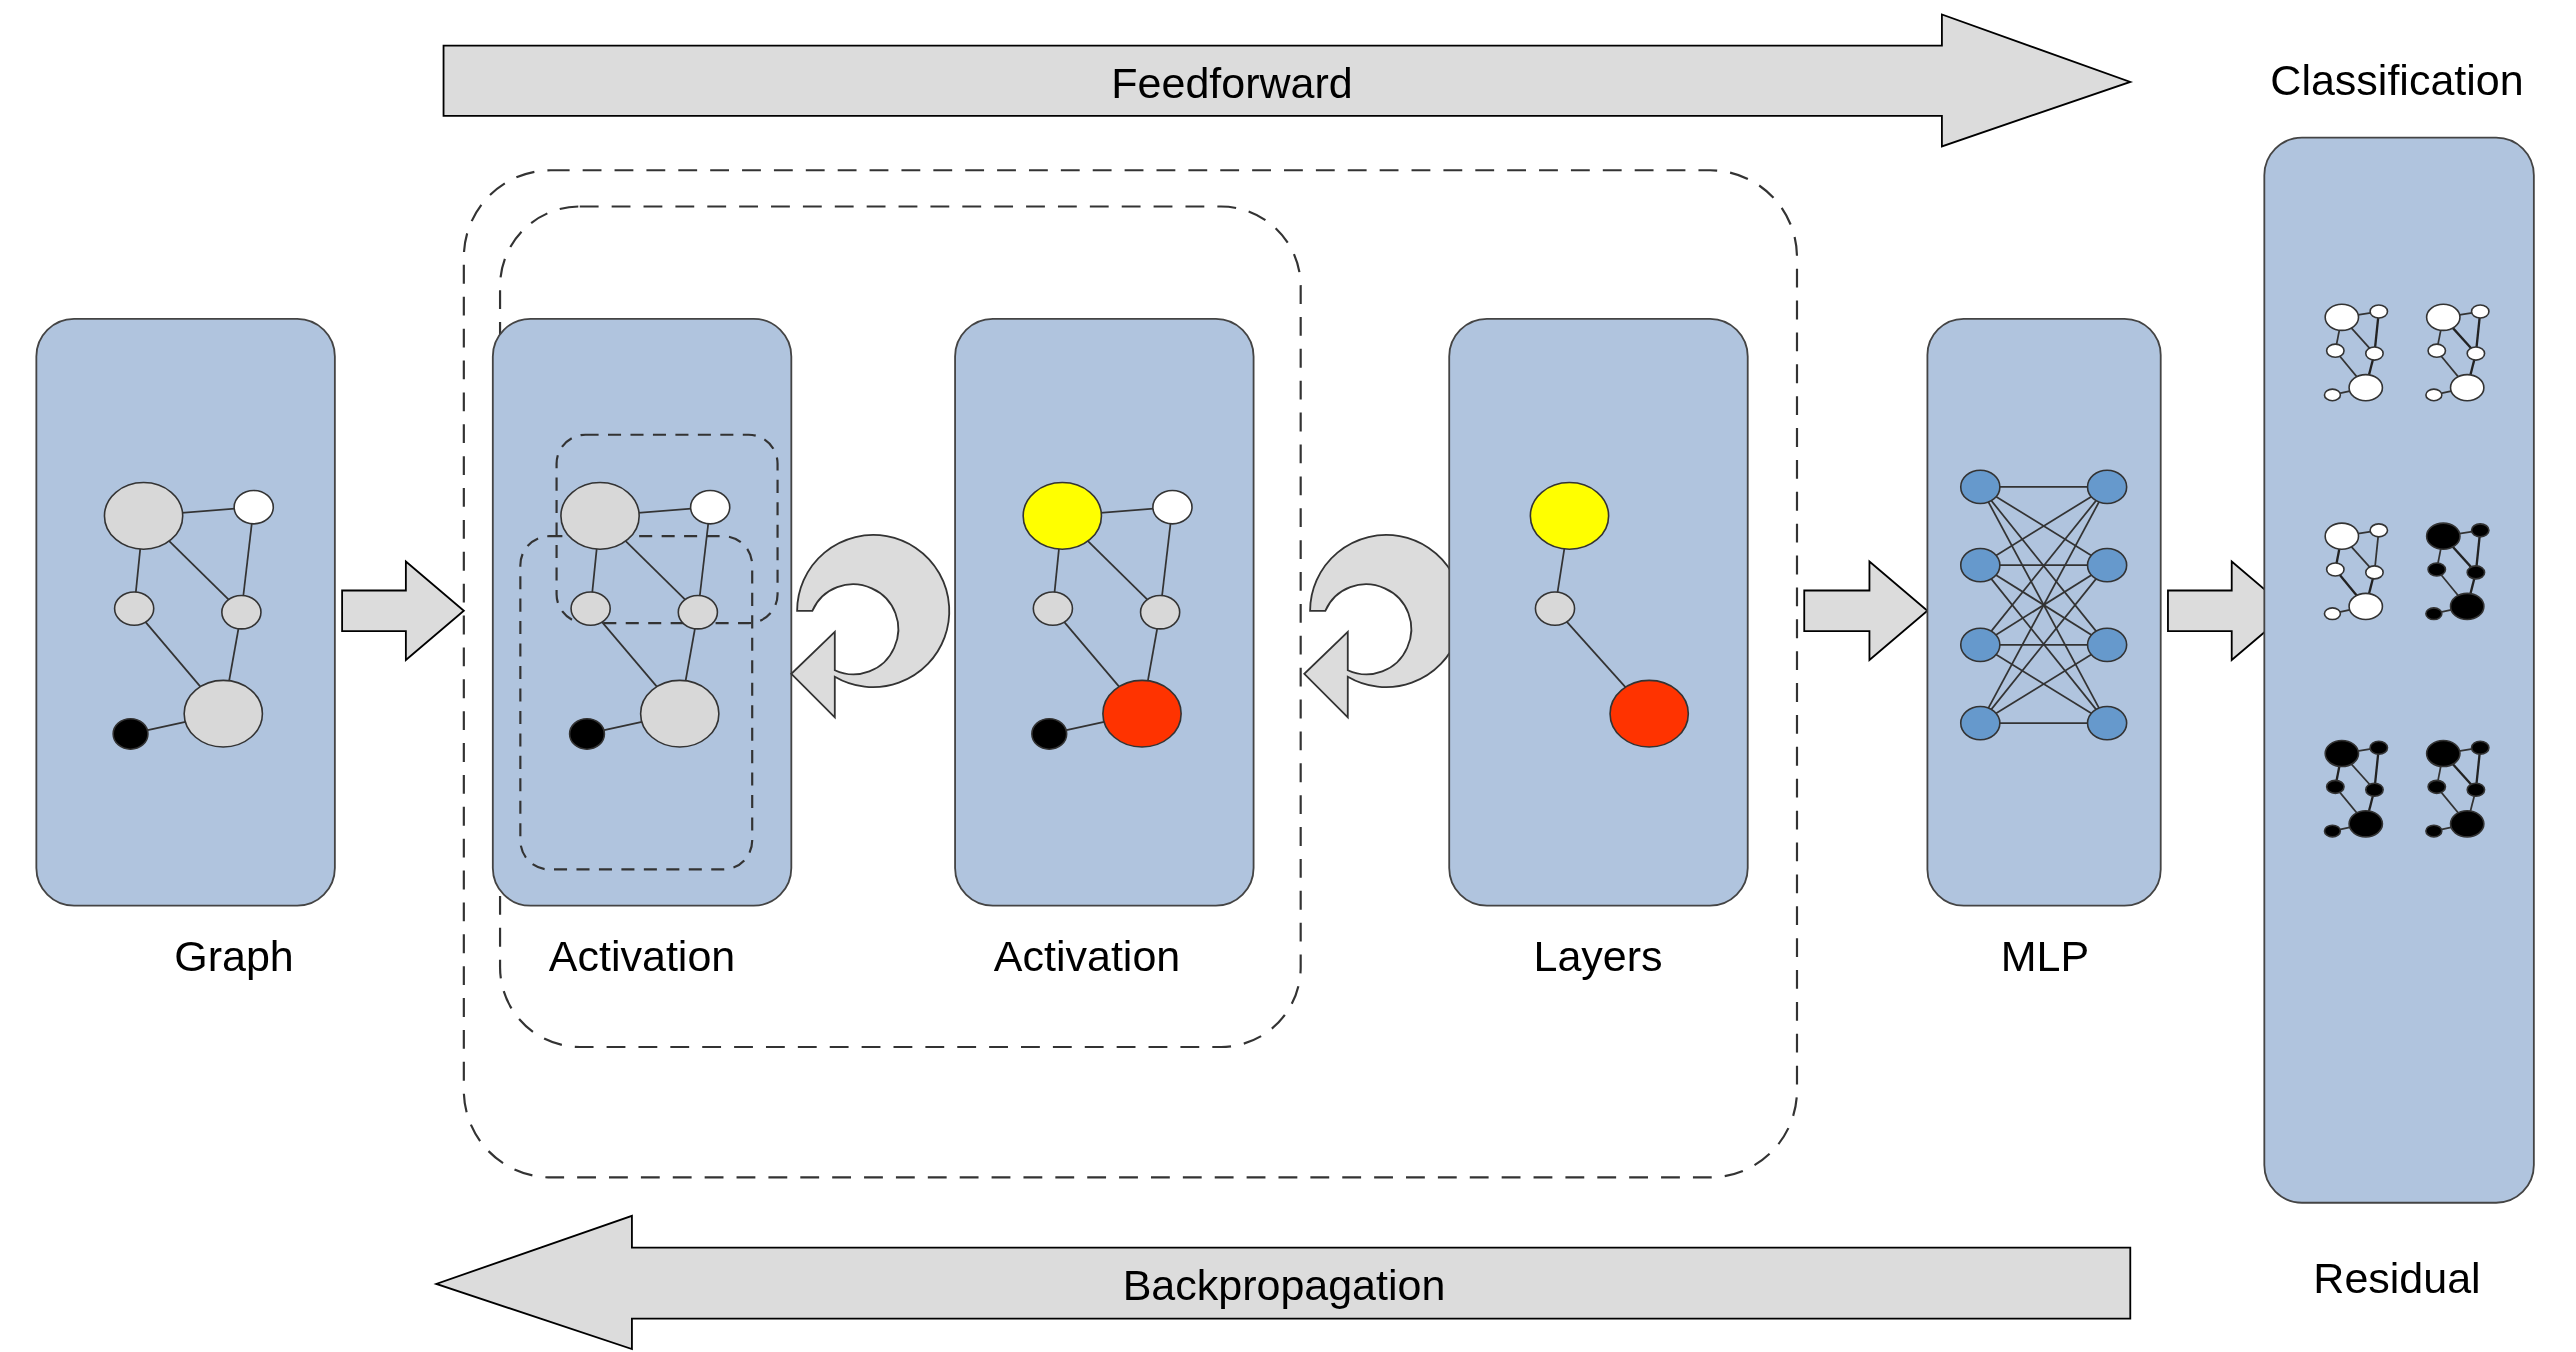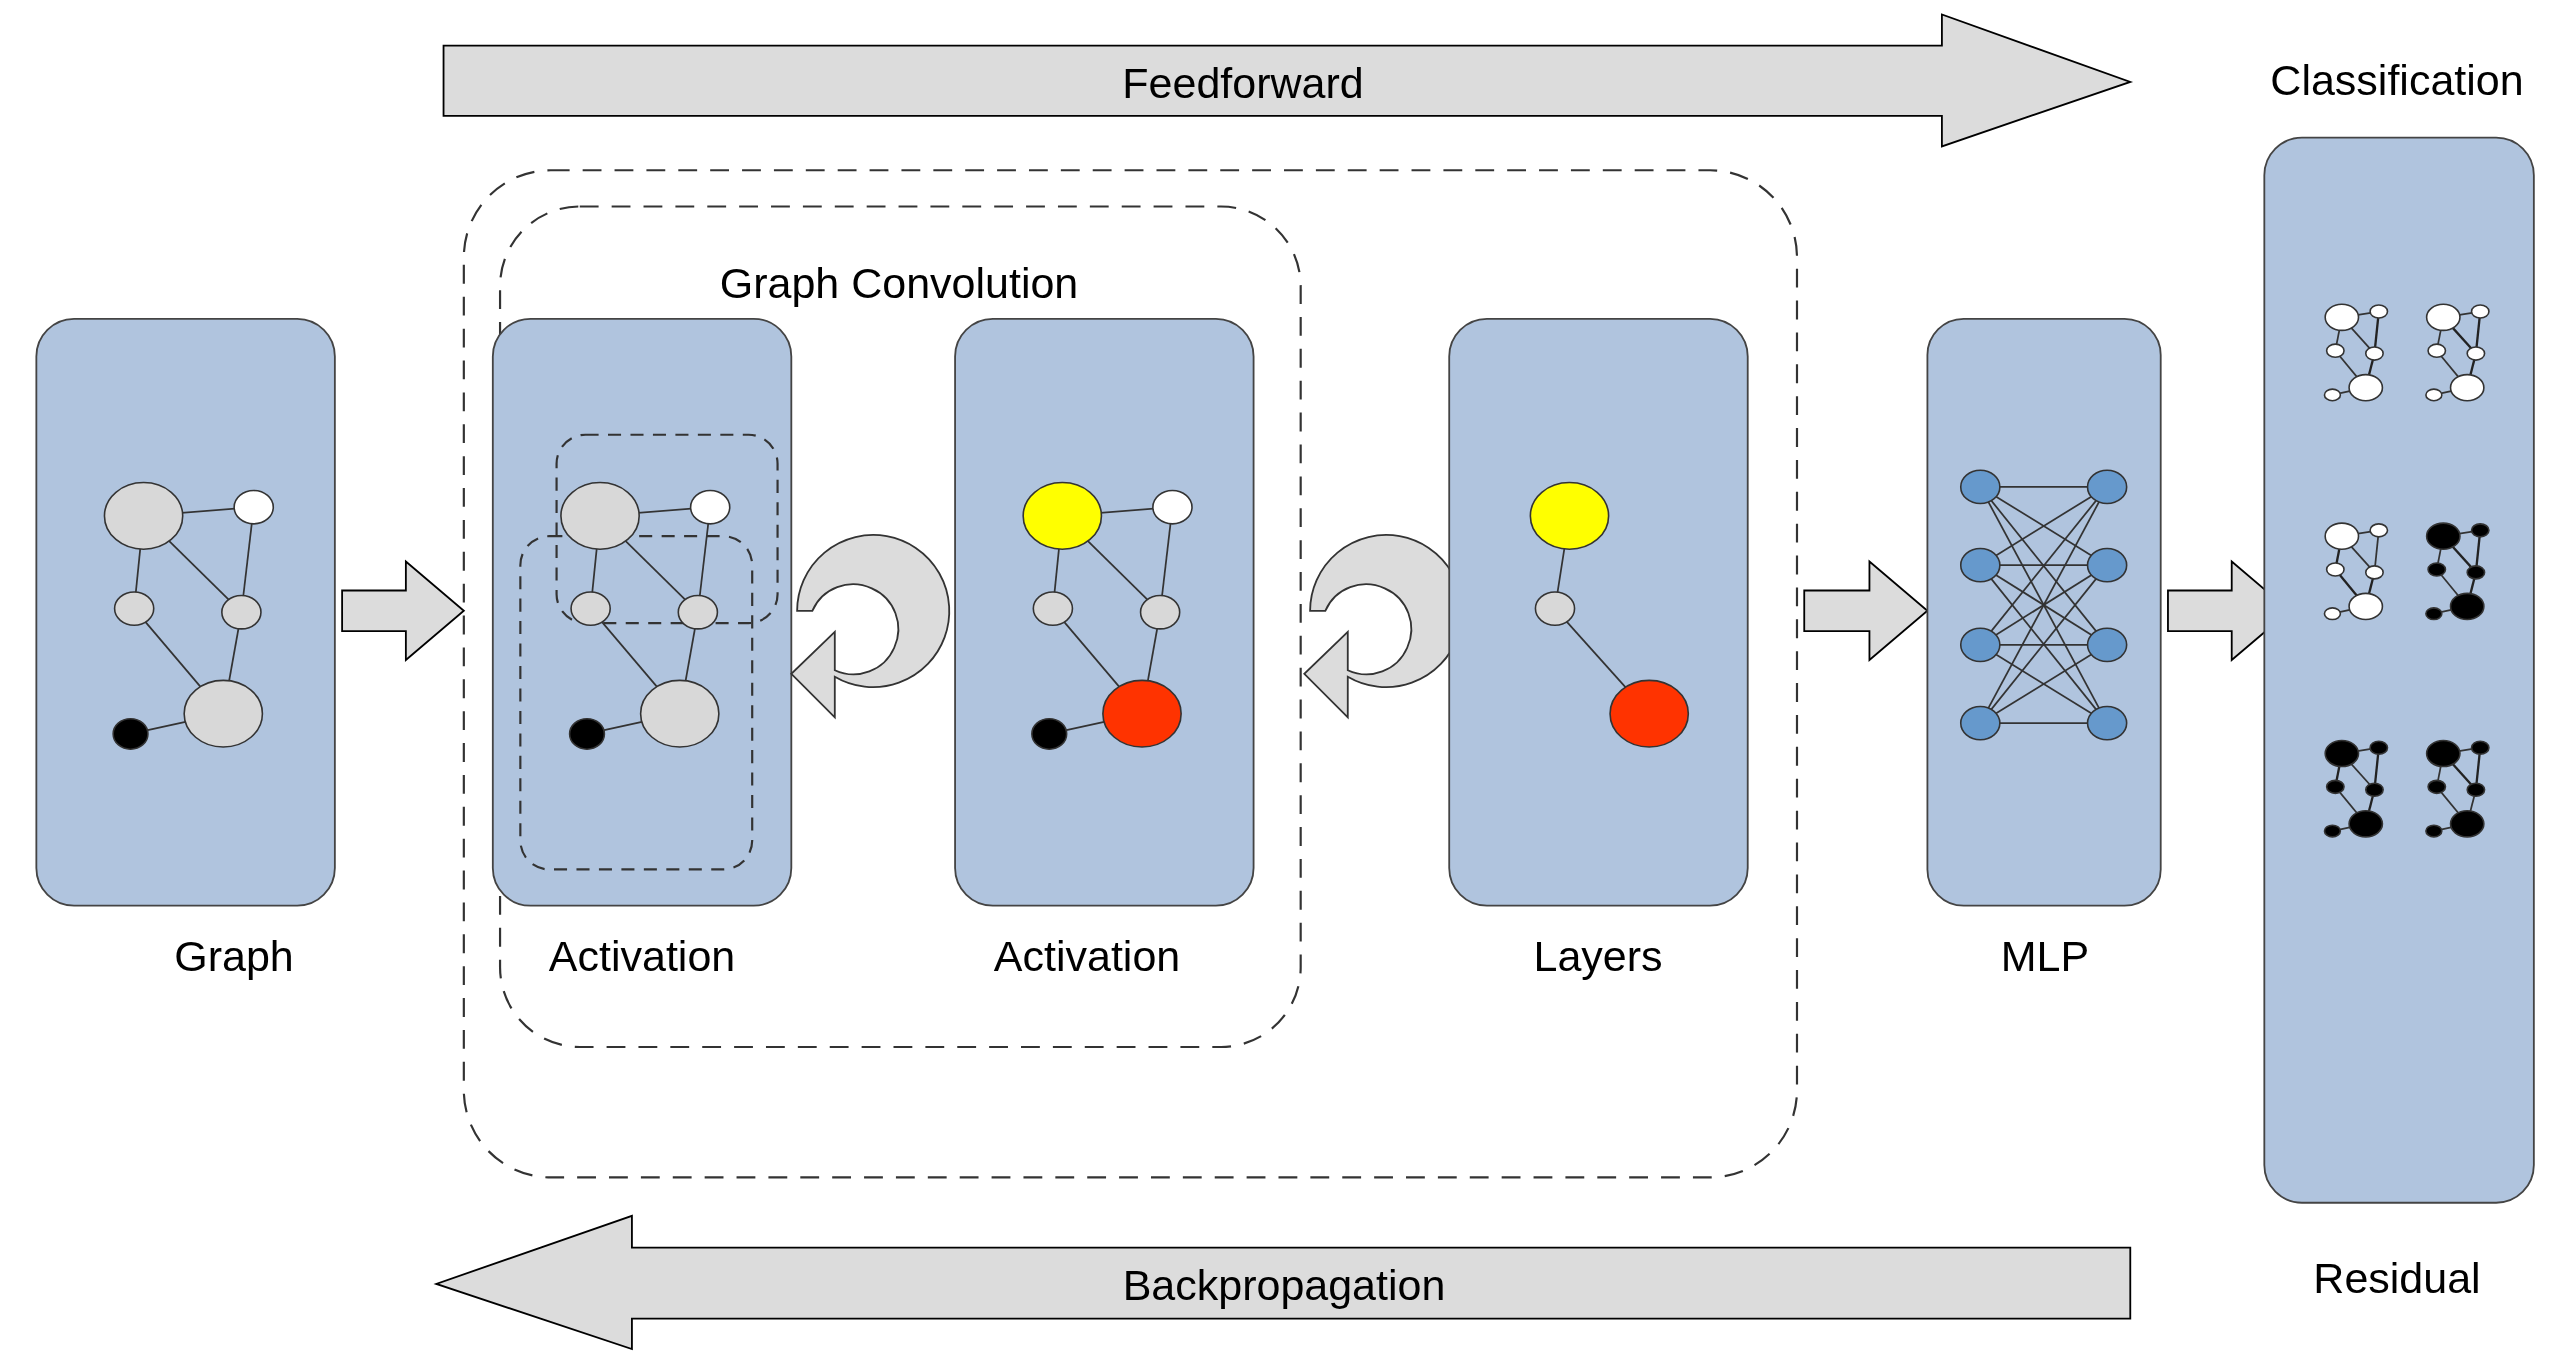--- a/index.html
+++ b/index.html
@@ -289,25 +289,24 @@
       <ellipse class="nd" cx="3372" cy="1040" rx="23" ry="18" fill="#000000"></ellipse>
       <ellipse class="nd" cx="3423" cy="1032" rx="12" ry="9" fill="#000000"></ellipse>
       <ellipse class="nd" cx="3363" cy="1086" rx="12" ry="9" fill="#000000"></ellipse>
       <ellipse class="nd" cx="3417" cy="1090" rx="12" ry="9" fill="#000000"></ellipse>
       <ellipse class="nd" cx="3359" cy="1147" rx="11" ry="8" fill="#000000"></ellipse>
       <ellipse class="nd" cx="3405" cy="1137" rx="23" ry="18" fill="#000000"></ellipse>
     </g>
   </g>
 </svg>
 
-<div class="lbl c" style="left:1232px;top:62px;margin-left:11px;">Feedforward</div>
+<div class="lbl c" style="left:1232px;top:62px;">Feedforward</div>
 
 <div class="lbl c" style="left:1284px;top:1264px;">Backpropagation</div>
 
-<div class="lbl c" style="left:899px;top:262px;">Graph Convolution</div>
 
 
 <div class="lbl c" style="left:186px;top:935px;margin-left:48px;">Graph</div>
 
 <div class="lbl c" style="left:642px;top:935px;">Activation</div>
 
 <div class="lbl c" style="left:1087px;top:935px;text-align:right;">Activation</div>
 
 <div class="lbl c" style="left:1598px;top:935px;">Layers</div>
 

